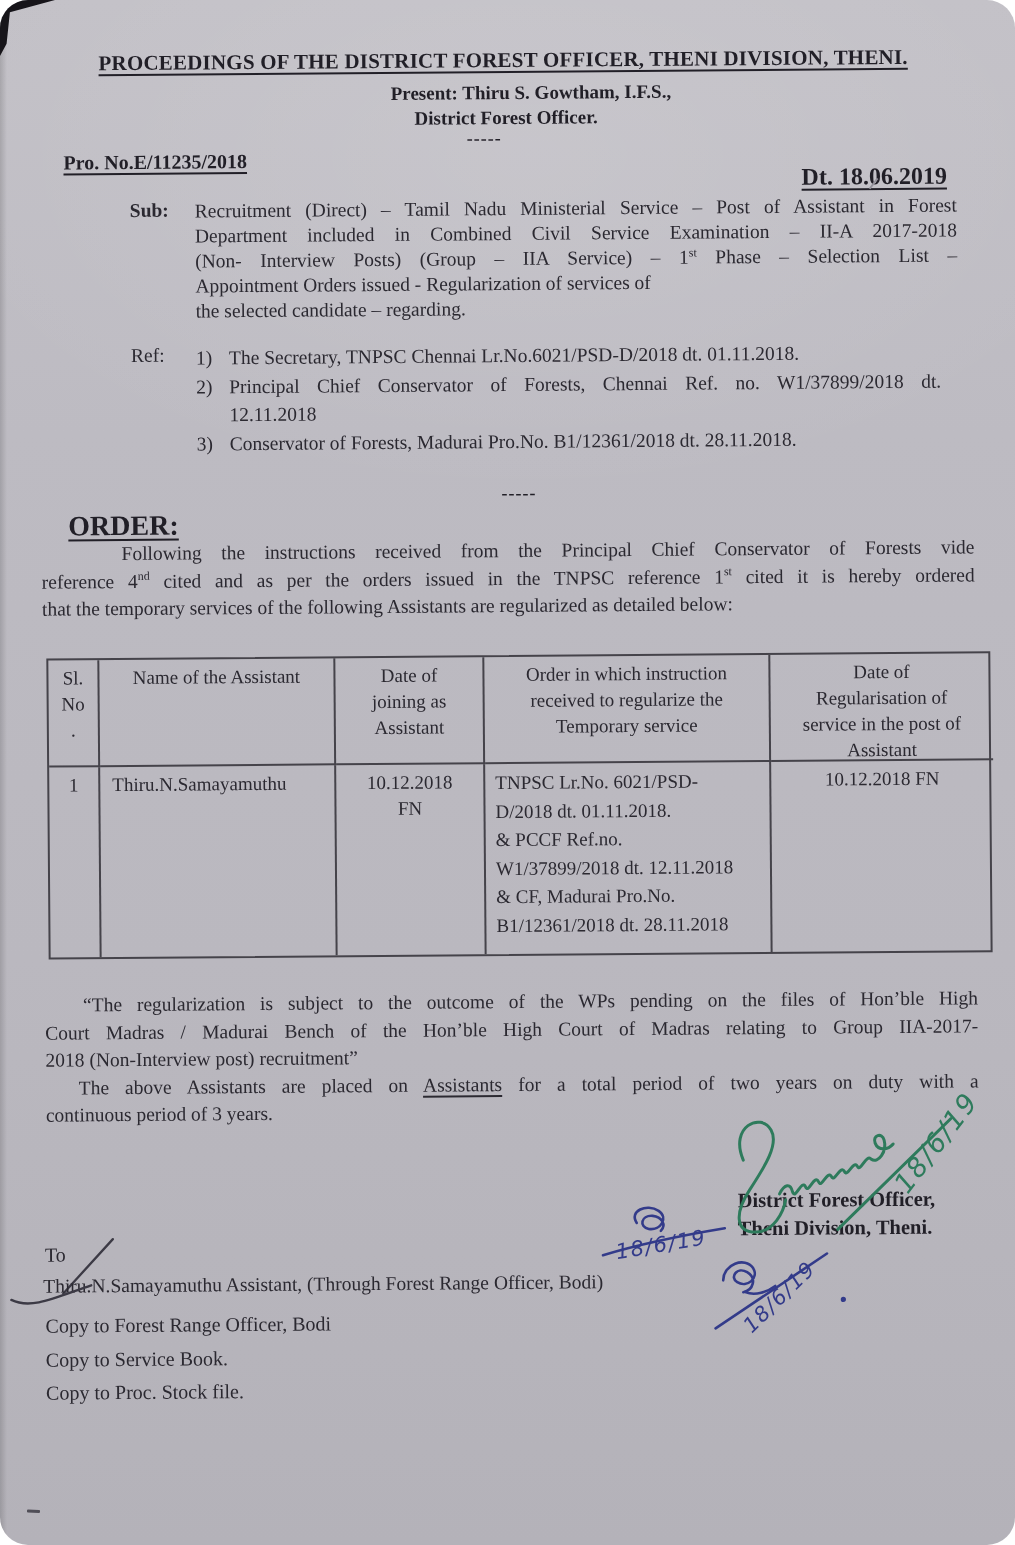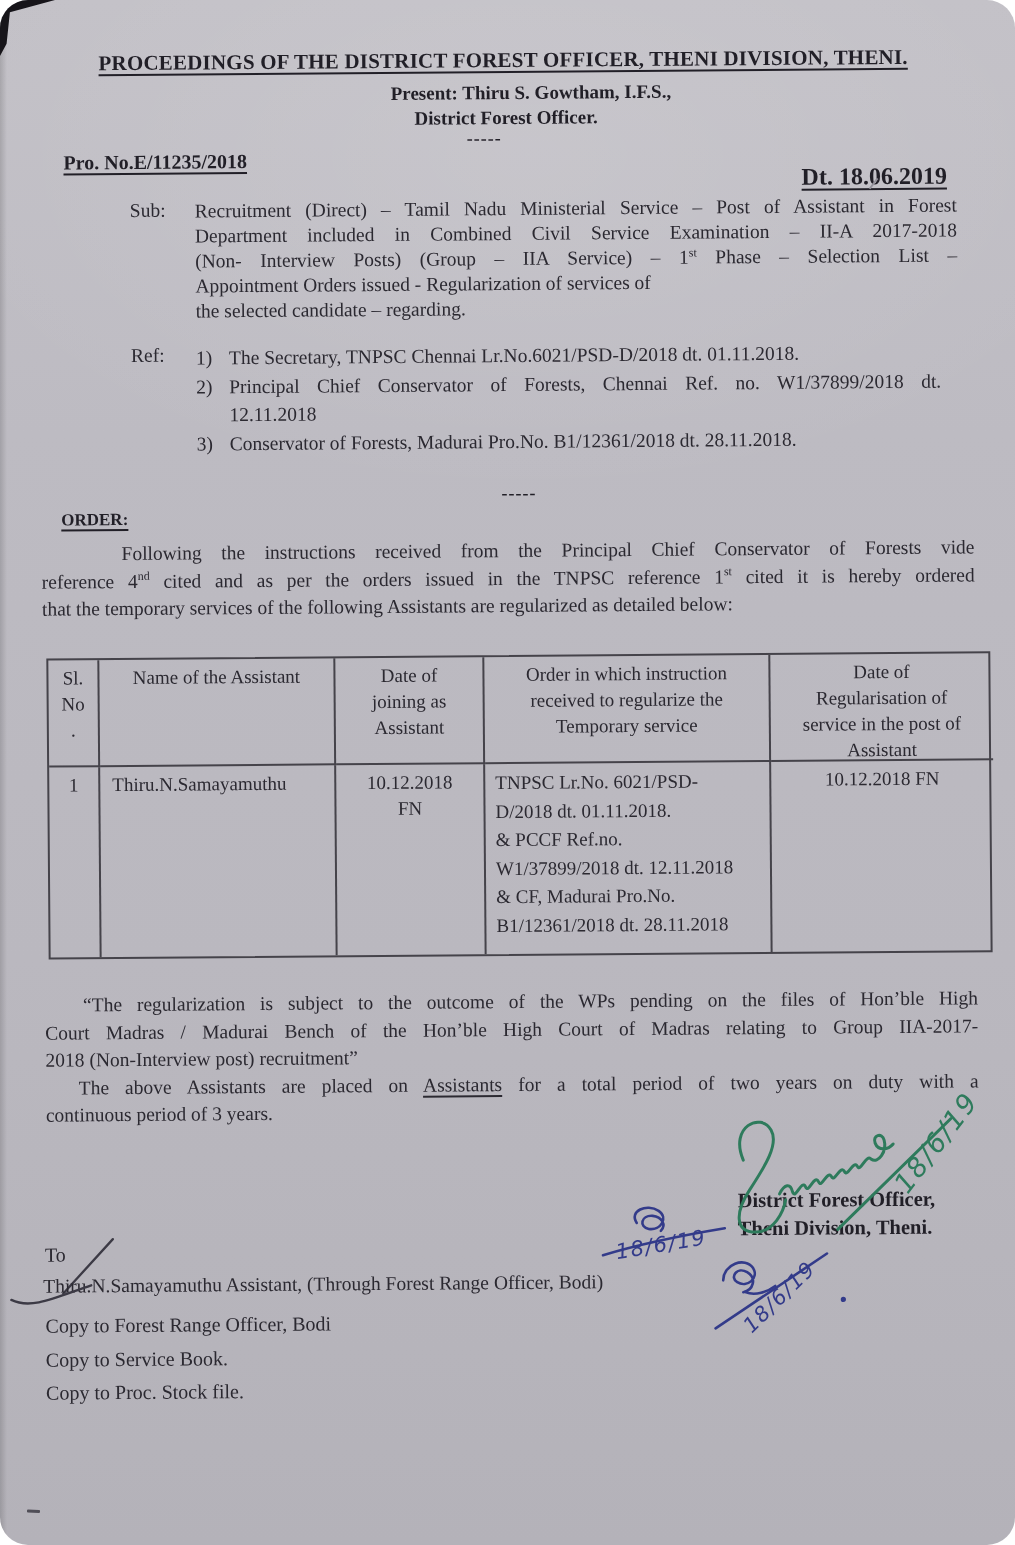--- a/index.html
+++ b/index.html
@@ -27,34 +27,34 @@
   .title-row { top:48px; left:50px; width:915px; text-align:center; font-size:21px; letter-spacing:0.2px; }
   .present-1 { top:82px;  left:55px; width:960px; text-align:center; font-size:19px; }
   .present-2 { top:107px; left:30px; width:960px; text-align:center; font-size:19px; }
   .hdr-dash  { top:128px; left:0px;  width:976px; text-align:center; font-size:18px; letter-spacing:1px; }
   .pro-no    { top:148px; left:67px;  font-size:20px; }
   .pro-date  { top:146px; left:805px; font-size:24px;margin-top:20px; }
 
   .doc-text { font-size:19.5px; }
 
   .sub-block { top:196px; left:133px; width:829px; }
-  .sub-label { position:absolute; left:0; top:1px; }
+  .sub-label { position:absolute; left:0; top:1px;font-weight:bold; }
   .sub-lines { margin-left:65px; width:762px; }
   .sub-lines .ln { line-height:25px; height:25px; }
 
   .ref-block { top:341px; left:133px; width:835px; }
   .ref-label { position:absolute; left:0; top:1px; }
   .ref-items { margin-left:65px; width:745px; }
   .ref-item  { display:flex; margin-top:1px; }
   .ref-item .num { width:33px; flex:0 0 33px; line-height:28px; }
   .ref-item .txt { flex:1; line-height:28px; }
 
   .sep2 { top:483px; left:0px; width:1040px; text-align:center; font-size:18px; letter-spacing:1px; }
 
-  .order-h   { top:507px; left:62px; font-size:17px; }
+  .order-h   { top:507px; left:69px; font-size:28px; }
   .order-par { top:537px; left:42px; width:933px; }
   .order-par .ln { line-height:27.5px; height:27.5px; }
   .ind80 { padding-left:80px; }
 
   .grid-table {
     top:655px; left:46px; width:944px;
     display:grid;
     grid-template-columns:51px 236px 149px 286px 222px;
     grid-template-rows:107px 190px;
     border:2px solid #45434a;

